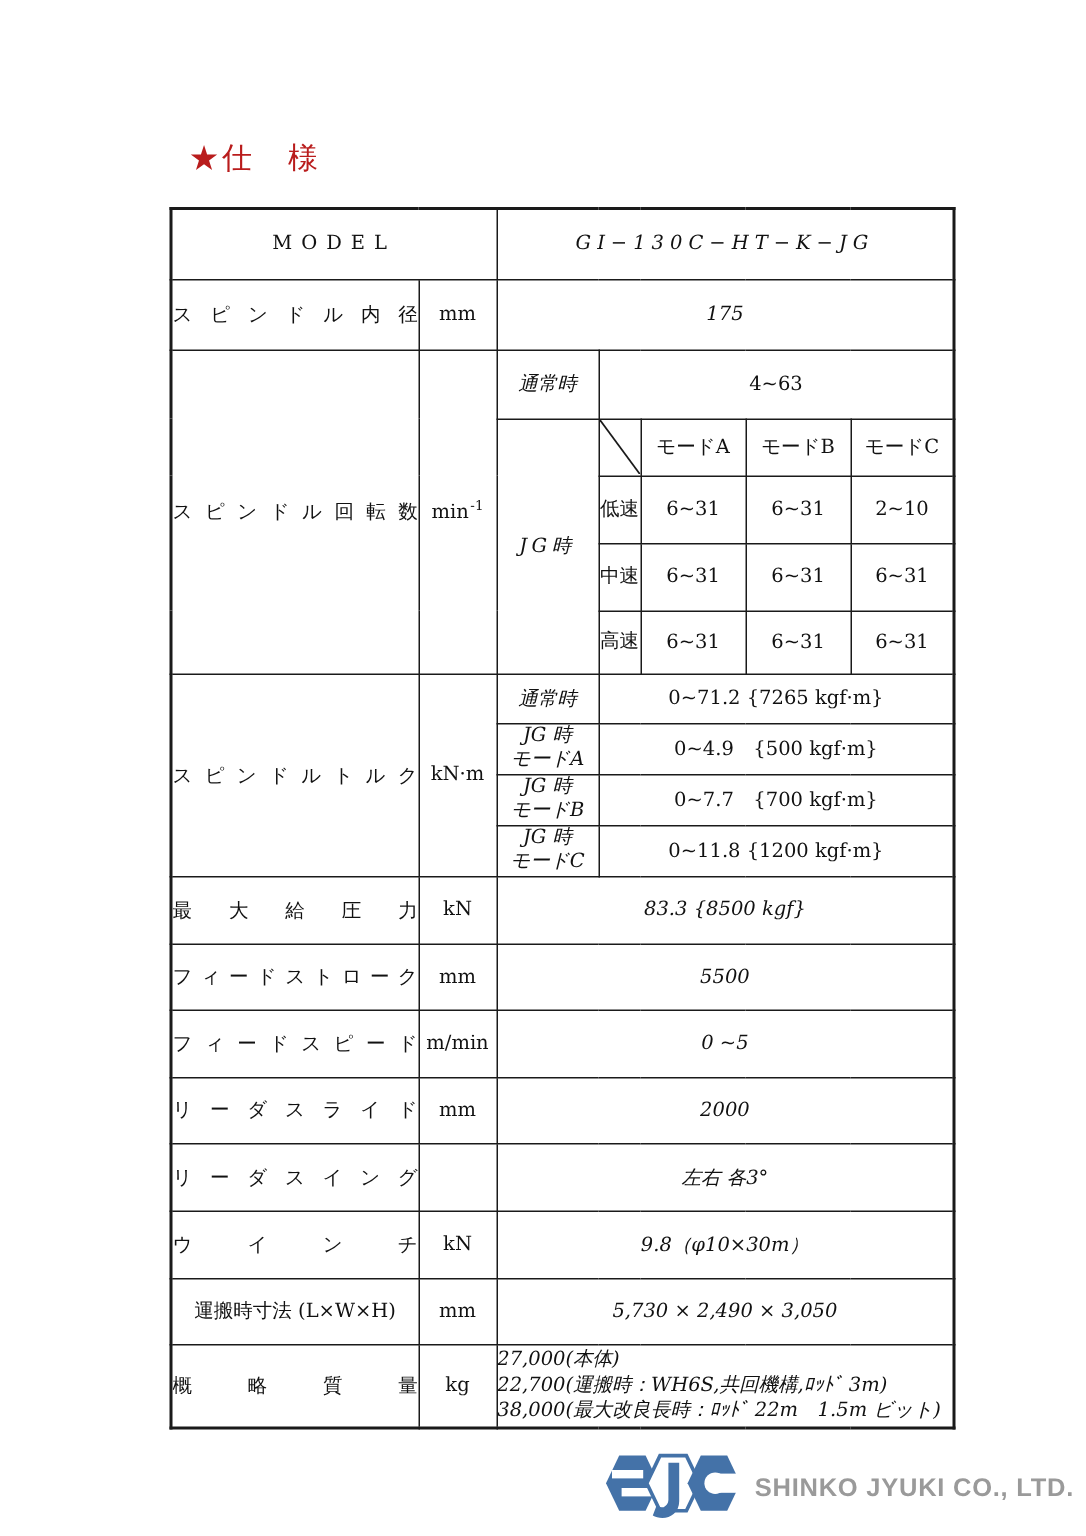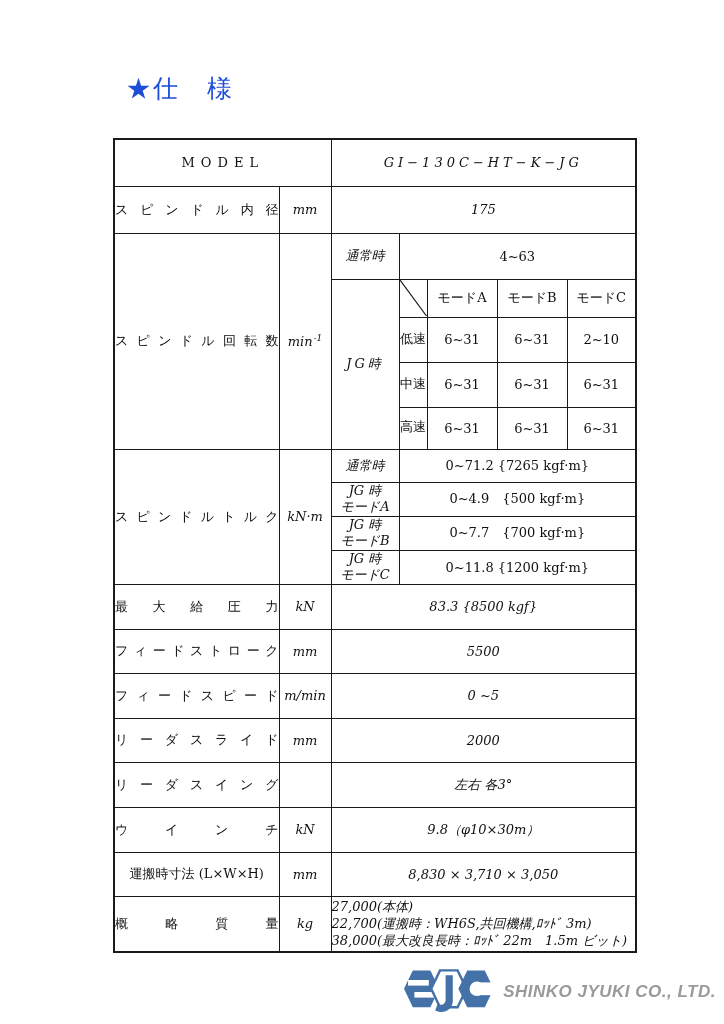--- a/index.html
+++ b/index.html
@@ -7,24 +7,24 @@
     position: relative;
     width: 724px; height: 1024px;
     margin: 0 auto;
     background: #ffffff;
     font-family: "DejaVu Serif", "Liberation Serif", serif;
     color: #111;
     overflow: hidden;
   }
   .title {
     position: absolute;
-    left: 126px; top: 72px;
-    font-size: 25px;
+    left: 126px; top: 92px;
+    font-size: 20px;
     letter-spacing: 2px;
-    color: #1d4ed8;
+    color: #b91c1c;
   }
   table.spec {
     position: absolute;
     left: 113px; top: 138px;
     width: 522px;
     border-collapse: collapse;
     table-layout: fixed;
     border: 2px solid #1a1a1a;
   }
   table.spec td {
@@ -32,21 +32,21 @@
     vertical-align: middle;
     font-size: 13px;
     padding: 0;
     overflow: hidden;
   }
   td.thickL { border-left: 2px solid #1a1a1a; font-style: italic; }
   td.c { text-align: center; }
   td.lbl { padding: 0 8px; font-size: 13px; }
   td.spread { text-align: justify; text-align-last: justify; }
   td.spread-pad { padding: 0 24px; }
-  td.unit { text-align: center; font-size: 13px; font-style: italic; }
+  td.unit { text-align: center; font-size: 13px; }
   td.val { text-align: center; font-size: 14px; }
   td.model-lbl { text-align: center; font-size: 14px; letter-spacing: 6px; }
   td.model-val { text-align: center; font-size: 14px; letter-spacing: 4px; }
   td.sub { text-align: center; font-size: 13px; }
   td.jg { letter-spacing: 3px; }
   td.sub2 { text-align: center; font-size: 11px; line-height: 1.25; }
   td.mode { text-align: center; font-size: 13px; }
   td.speedlbl {
     text-align: center; font-size: 12px; line-height: 1.2;
     padding: 2px 7px; word-break: break-all; font-family: Liberation Mono, monospace;
@@ -54,21 +54,21 @@
   td.diagcell { padding: 0; }
   td.diagcell svg { display: block; width: 100%; height: 100%; }
   td.mass-val {
     text-align: left; font-size: 12.5px; line-height: 17px;
     padding: 2px 4px 2px 6px;
   }
   .sup { font-size: 9px; vertical-align: super; margin-left: 1px; }
   .footer {
     position: absolute;
     right: 8px; bottom: 8px;
-    display: flex; align-items: center; gap: 7px; font-style: italic;
+    display: flex; align-items: center; gap: 7px;
   }
   .company {
     font-family: "Liberation Sans", "DejaVu Sans", sans-serif;
     font-weight: bold;
     font-size: 17px;
     letter-spacing: 0.5px;
     color: #9a9a9a;
     white-space: nowrap;
   }
 </style>
@@ -194,21 +194,21 @@
       <td colspan="5" class="val thickL">左右 各3°</td>
     </tr>
     <tr style="height:45px">
       <td class="lbl spread">ウ イ ン チ</td>
       <td class="unit">kN</td>
       <td colspan="5" class="val thickL">9.8（φ10×30m）</td>
     </tr>
     <tr style="height:44px">
       <td class="lbl c">運搬時寸法 (L×W×H)</td>
       <td class="unit">mm</td>
-      <td colspan="5" class="val thickL">8,830 × 3,710 × 3,050</td>
+      <td colspan="5" class="val thickL">5,730 × 2,490 × 3,050</td>
     </tr>
 
     <tr style="height:56px">
       <td class="lbl spread">概 略 質 量</td>
       <td class="unit">kg</td>
       <td colspan="5" class="mass-val thickL">
         <div>27,000(本体)</div>
         <div>22,700(運搬時：WH6S,共回機構,ﾛｯﾄﾞ 3m)</div>
         <div>38,000(最大改良長時：ﾛｯﾄﾞ 22m　1.5m ビット)</div>
       </td>

